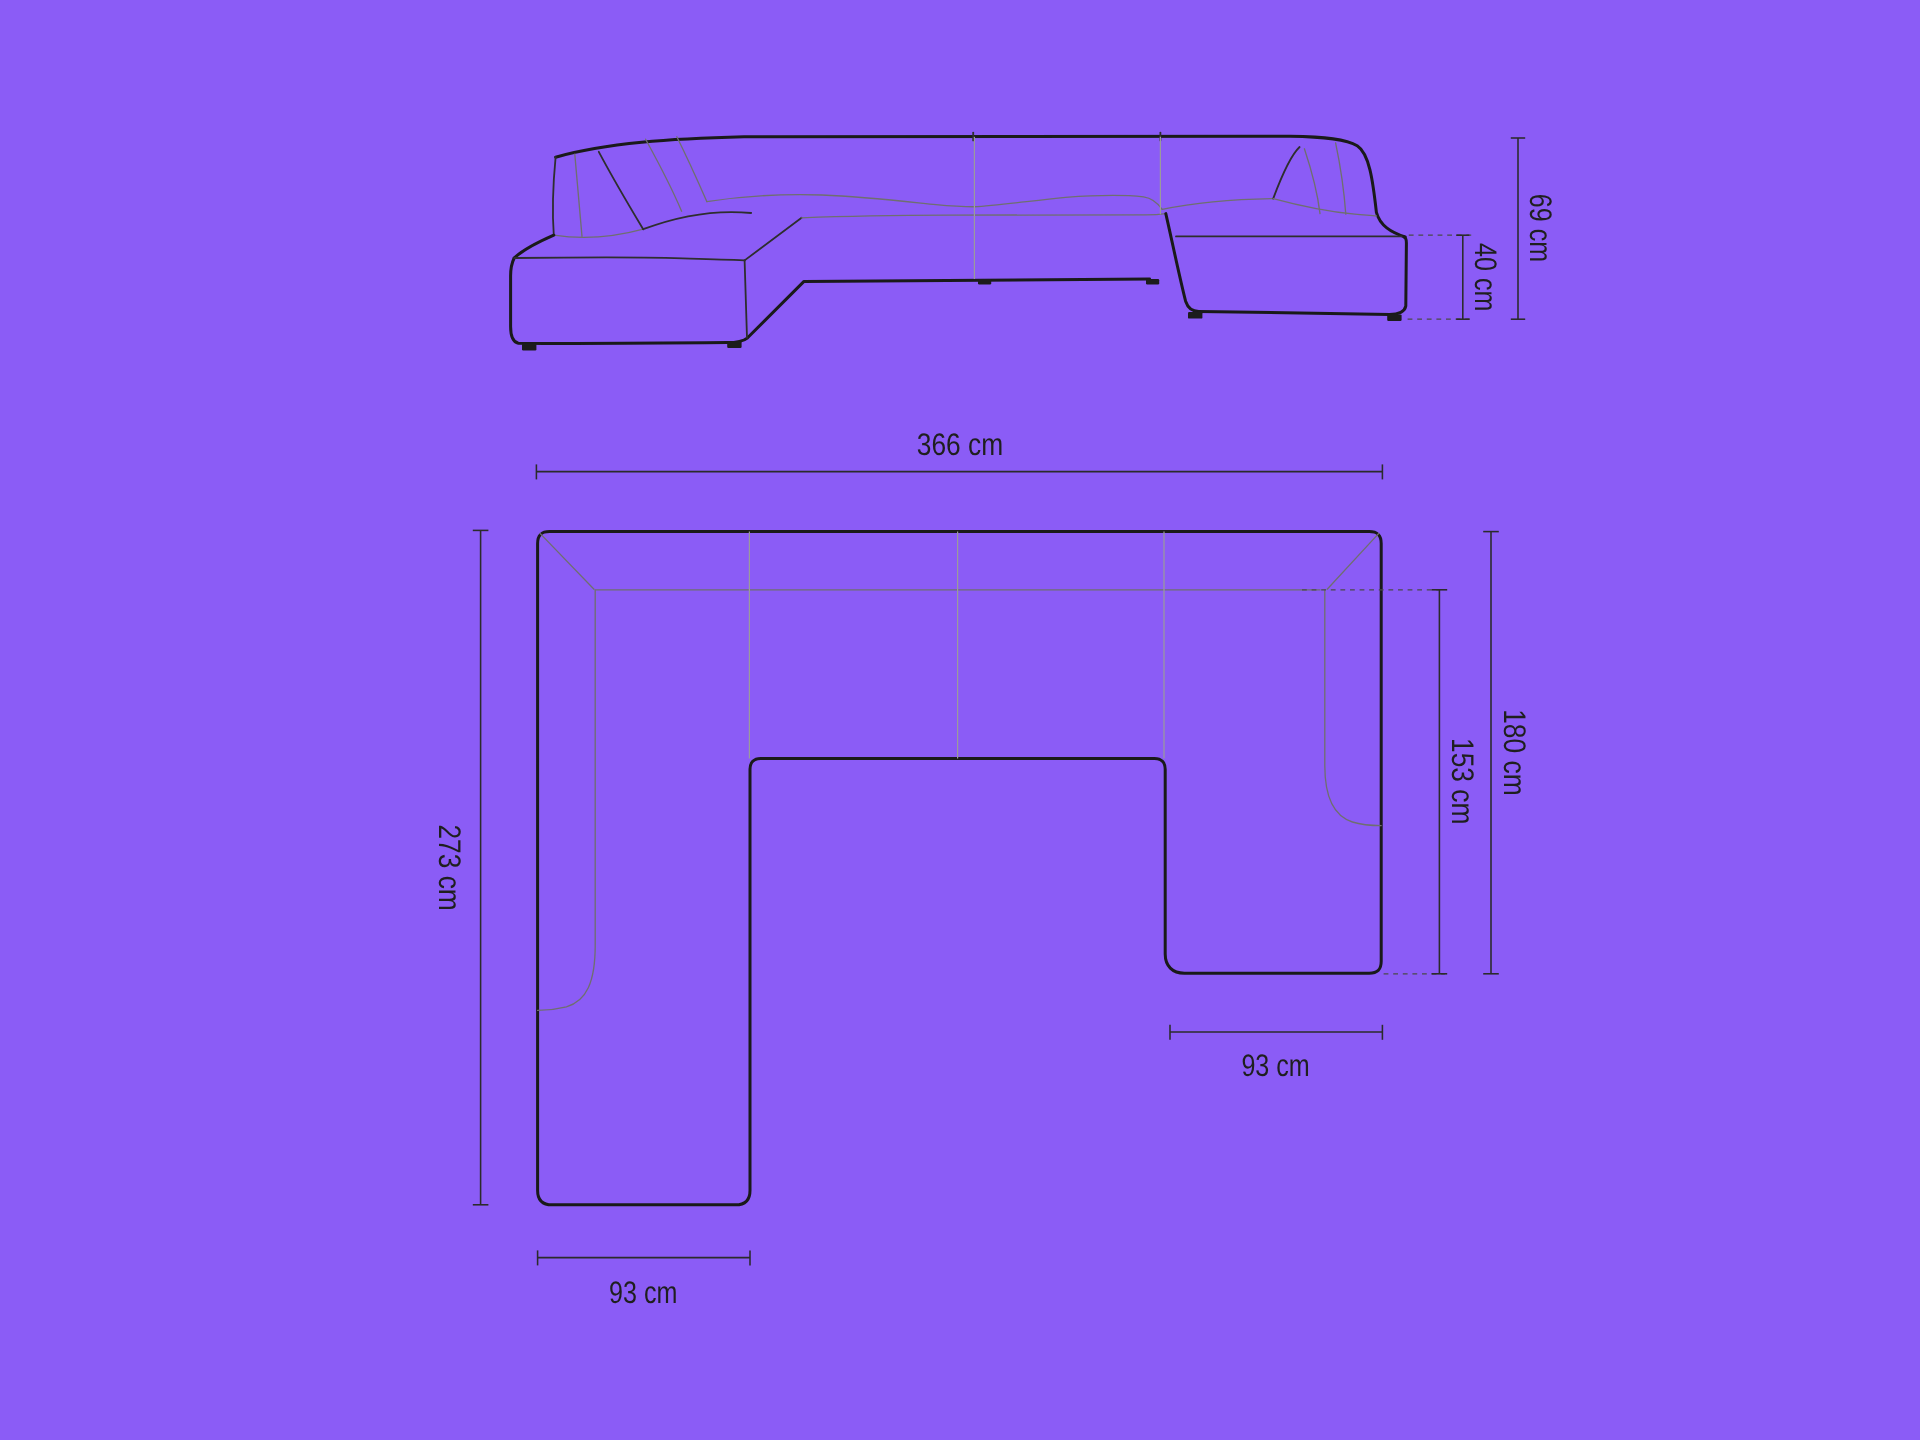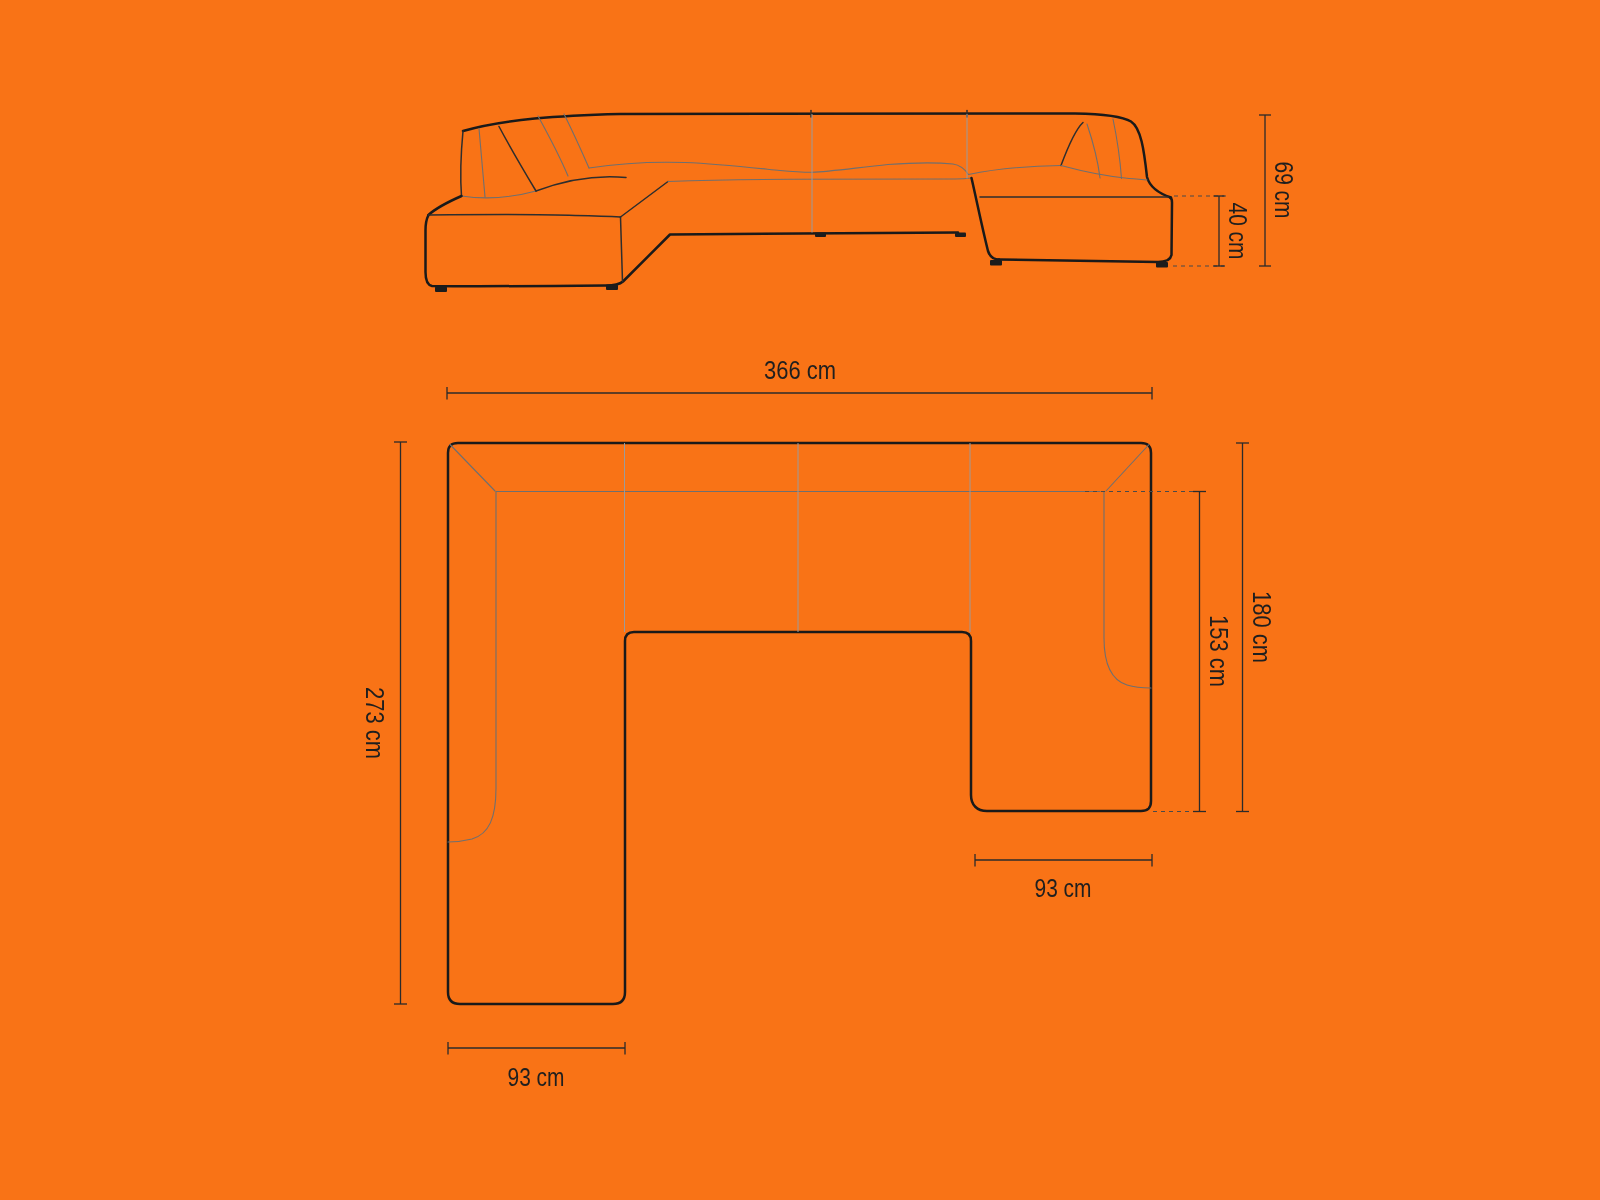--- a/index.html
+++ b/index.html
@@ -1,16 +1,16 @@
 <!DOCTYPE html>
 <html><head>
 <meta charset="utf-8">
 <style>
   html,body{margin:0;padding:0;background:#ffffff;}
-  .stage{position:relative;width:1600px;height:1200px;background:#f97316;overflow:hidden;
+  .stage{position:relative;width:1600px;height:1200px;background:#8b5cf6;overflow:hidden;
          font-family:"Liberation Sans",sans-serif;}
   svg{display:block;}
   .bold{fill:none;stroke:#1a1a1a;stroke-width:2.5;stroke-linecap:round;stroke-linejoin:round;}
   .med{fill:none;stroke:#2e2e2e;stroke-width:1.5;stroke-linecap:round;stroke-linejoin:round;}
   .thin{fill:none;stroke:#6f6f6f;stroke-width:1.1;stroke-linecap:round;}
   .thinlight{fill:none;stroke:#9b9b9b;stroke-width:1;}
   .dim{fill:none;stroke:#2b2b2b;stroke-width:1.3;stroke-linecap:butt;}
   .dash{fill:none;stroke:#4a4a4a;stroke-width:1.1;stroke-dasharray:4 4;}
   .foot{fill:#1c1c1c;stroke:none;}
   .dimtext{font-family:"Liberation Sans",sans-serif;font-size:26px;fill:#1f1f1f;}

